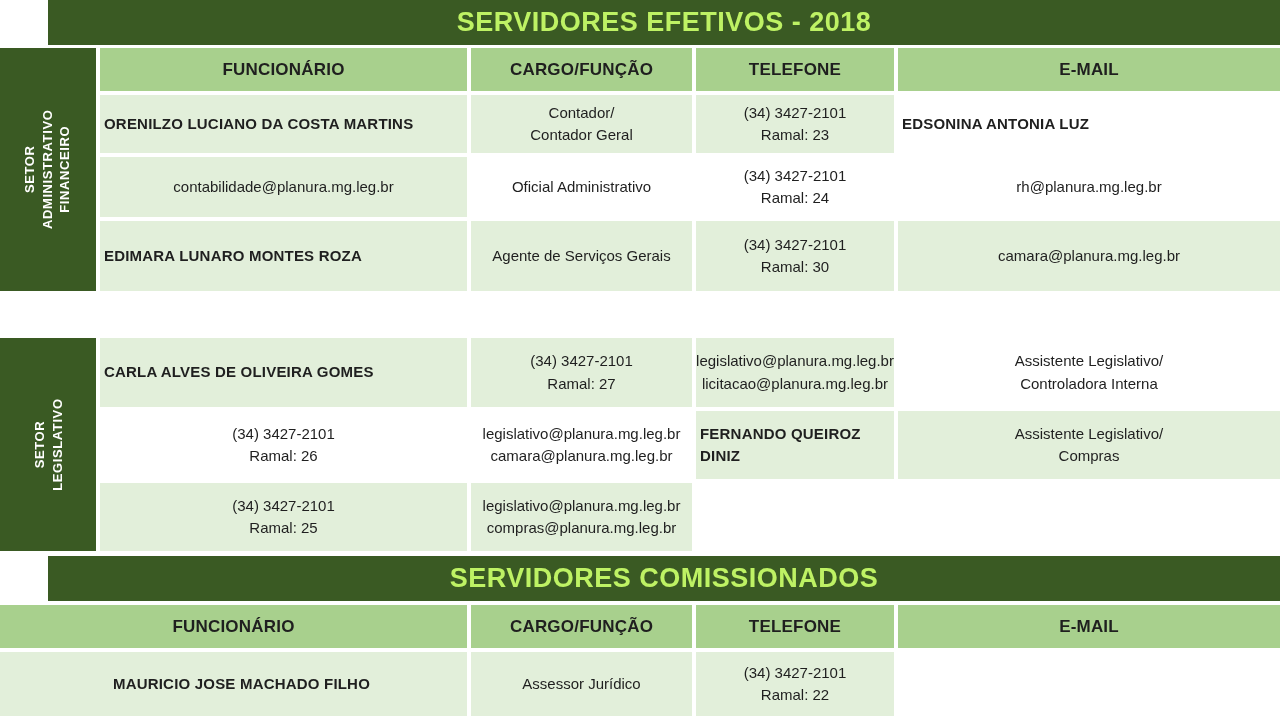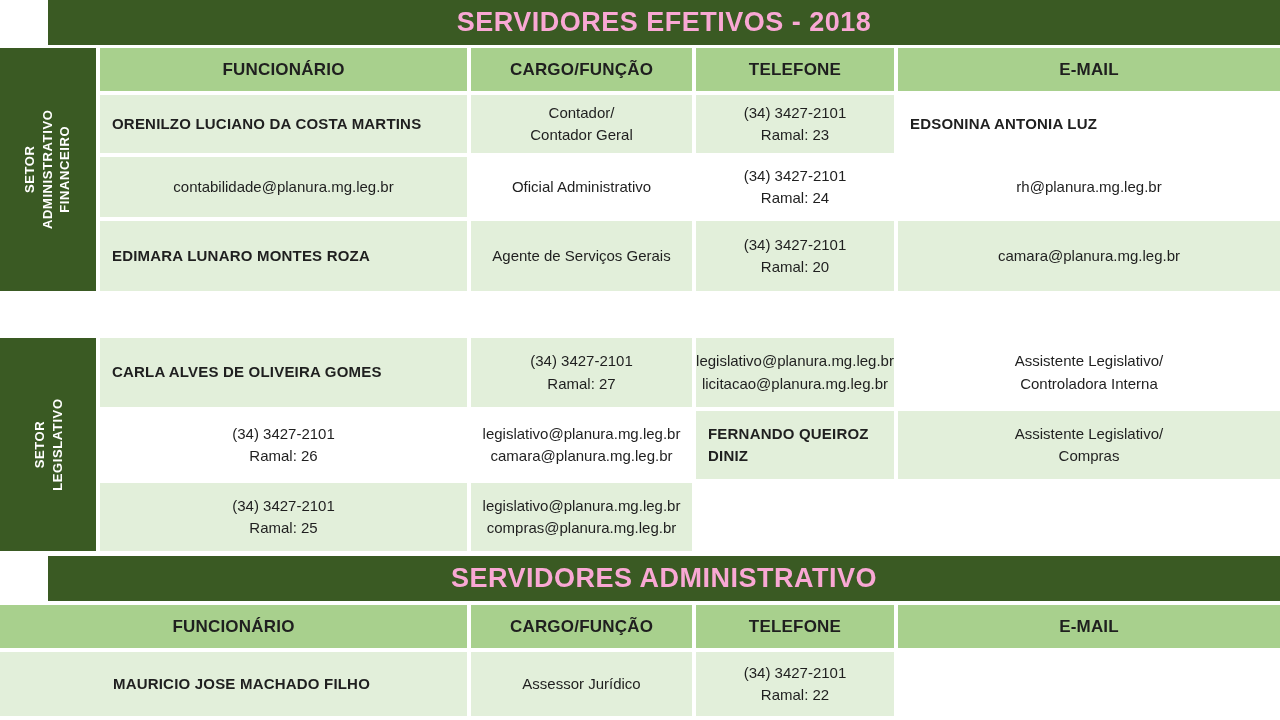--- a/index.html
+++ b/index.html
@@ -1,20 +1,20 @@
 <!DOCTYPE html>
 <html><head>
 <meta charset="utf-8">
 <style>
   * { margin:0; padding:0; box-sizing:border-box; }
   html,body { width:1280px; height:720px; background:#ffffff; overflow:hidden;
     font-family:"Liberation Sans", sans-serif; color:#1f1f1f; }
 
   .titlebar { height:45px; background:#3A5A23; display:flex; align-items:center;
-    justify-content:center; color:#f9a8d4; font-weight:bold; font-size:27px;
+    justify-content:center; color:#bef264; font-weight:bold; font-size:27px;
     letter-spacing:0.5px;margin-left:48px; }
 
   .section { display:flex; }
   .sidebar { width:96px; background:#3A5A23; display:flex; align-items:center;
     justify-content:center; overflow:hidden; }
   .sidebar .vtext { transform:rotate(-90deg); color:#ffffff; font-weight:bold;
     font-size:13px; line-height:1.35; letter-spacing:0.6px; text-align:center;
     white-space:pre-line; width:max-content; }
 
   .grid { flex:1; margin-left:4px; display:grid; gap:4px; background:#ffffff; }
@@ -24,21 +24,21 @@
   .sec1 { grid-template-rows:43px 58px 60px 70px; }
   .sec2 { grid-template-rows:69px 68px 68px; }
   .sec3 { grid-template-rows:43px 64px; margin-left:0; margin-top:4px; }
 
   .hdr { background:#A8D08D; display:flex; align-items:center; justify-content:center;
     font-weight:bold; font-size:17px; letter-spacing:0.2px; }
 
   .cell { display:flex; flex-direction:column; align-items:center; justify-content:center;
     font-size:15px; line-height:1.5; text-align:center; white-space:pre-line; }
   .cell.name { align-items:flex-start; text-align:left; font-weight:bold;
-    padding-left:12px; font-size:15px; letter-spacing:0.2px; }
+    padding-left:4px; font-size:15px; letter-spacing:0.2px; }
   .cell.name.centered { align-items:center; text-align:center; padding-left:16px; }
   .lg { background:#E2EFDA; }
   .wh { background:#ffffff; }
 
   .gap-a { height:3px; }
   .gap-b { height:47px; }
   .gap-c { height:5px; }
 </style>
 </head>
 <body>
@@ -75,21 +75,21 @@
     <div class="cell wh">
       <span>(34) 3427-2101</span>
       <span>Ramal: 24</span>
     </div>
     <div class="cell wh">rh@planura.mg.leg.br</div>
 
     <div class="cell name lg">EDIMARA LUNARO MONTES ROZA</div>
     <div class="cell lg">Agente de Serviços Gerais</div>
     <div class="cell lg">
       <span>(34) 3427-2101</span>
-      <span>Ramal: 20</span>
+      <span>Ramal: 30</span>
     </div>
     <div class="cell lg">camara@planura.mg.leg.br</div>
   </div>
 </div>
 
 <div class="gap-b"></div>
 
 <div class="section">
   <div class="sidebar">
     <span class="vtext">SETOR
@@ -121,21 +121,21 @@
       <span>Ramal: 25</span>
     </div>
     <div class="cell lg">legislativo@planura.mg.leg.br
 compras@planura.mg.leg.br</div>
   </div>
 </div>
 
 <div class="gap-c"></div>
 
 <div class="titlebar">
-  <span>SERVIDORES ADMINISTRATIVO</span>
+  <span>SERVIDORES COMISSIONADOS</span>
 </div>
 
 <div class="grid cols-full sec3">
   <div class="hdr">FUNCIONÁRIO</div>
   <div class="hdr">CARGO/FUNÇÃO</div>
   <div class="hdr">TELEFONE</div>
   <div class="hdr">E-MAIL</div>
 
   <div class="cell name lg centered">MAURICIO JOSE MACHADO FILHO</div>
   <div class="cell lg">Assessor Jurídico</div>

